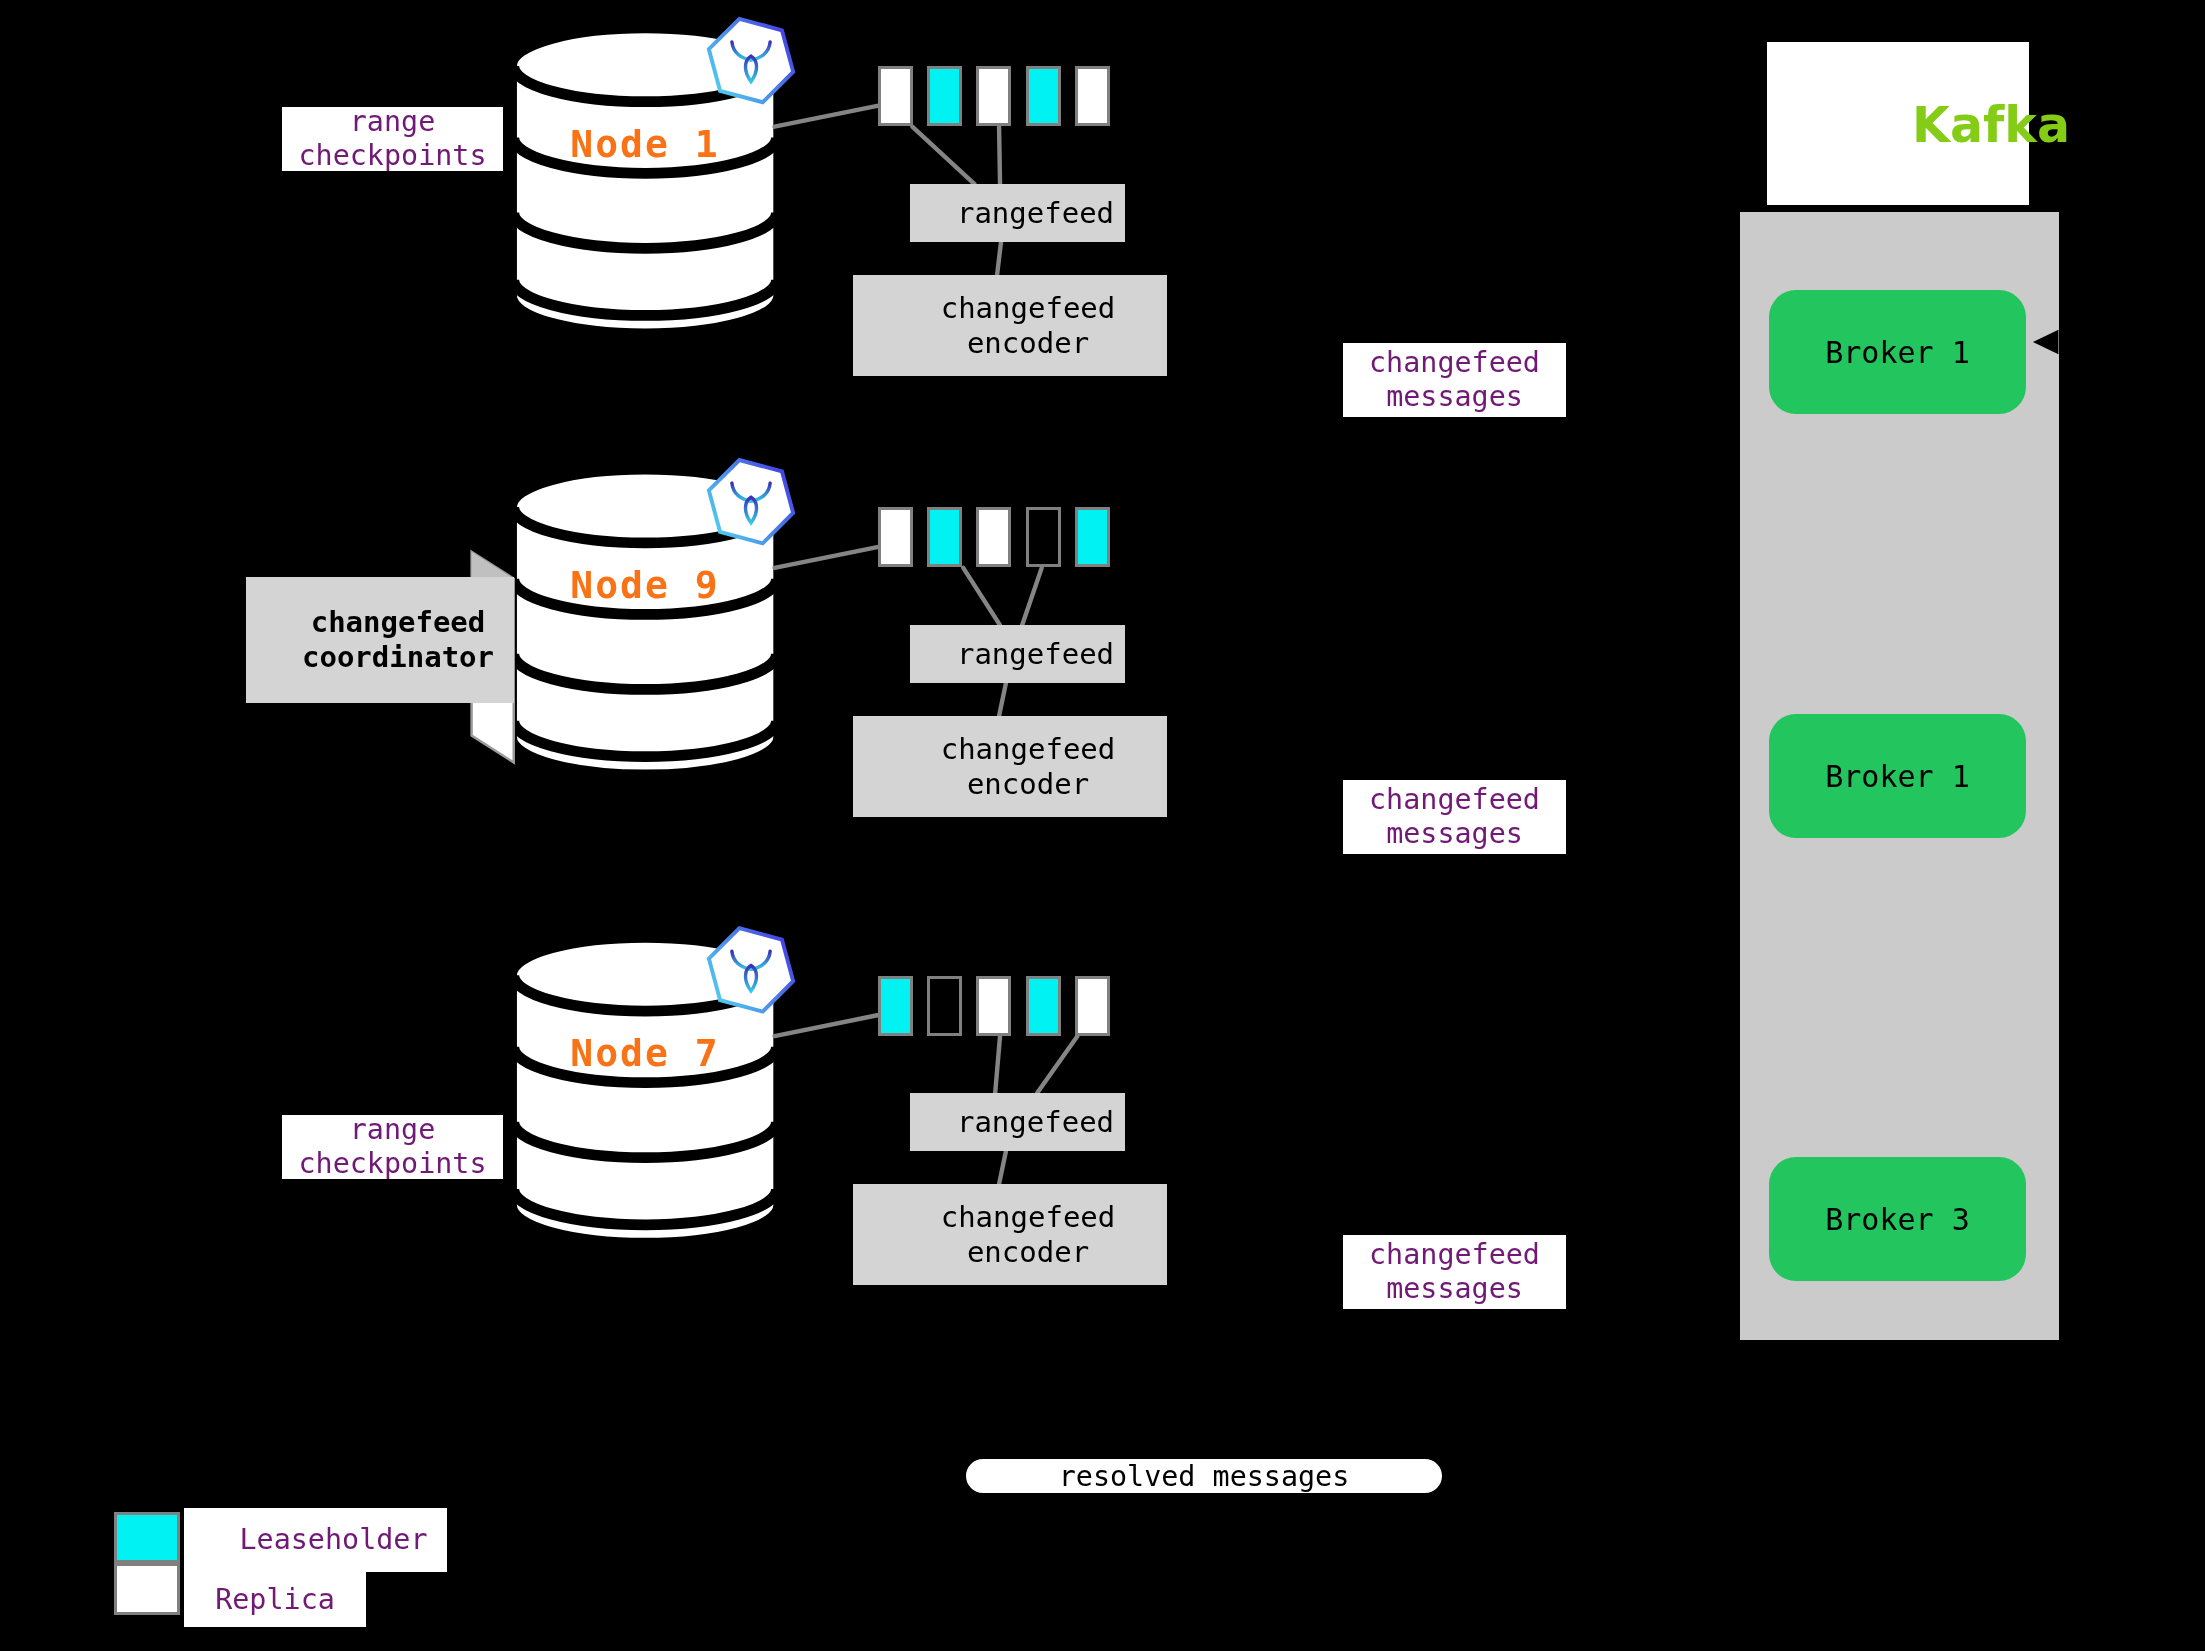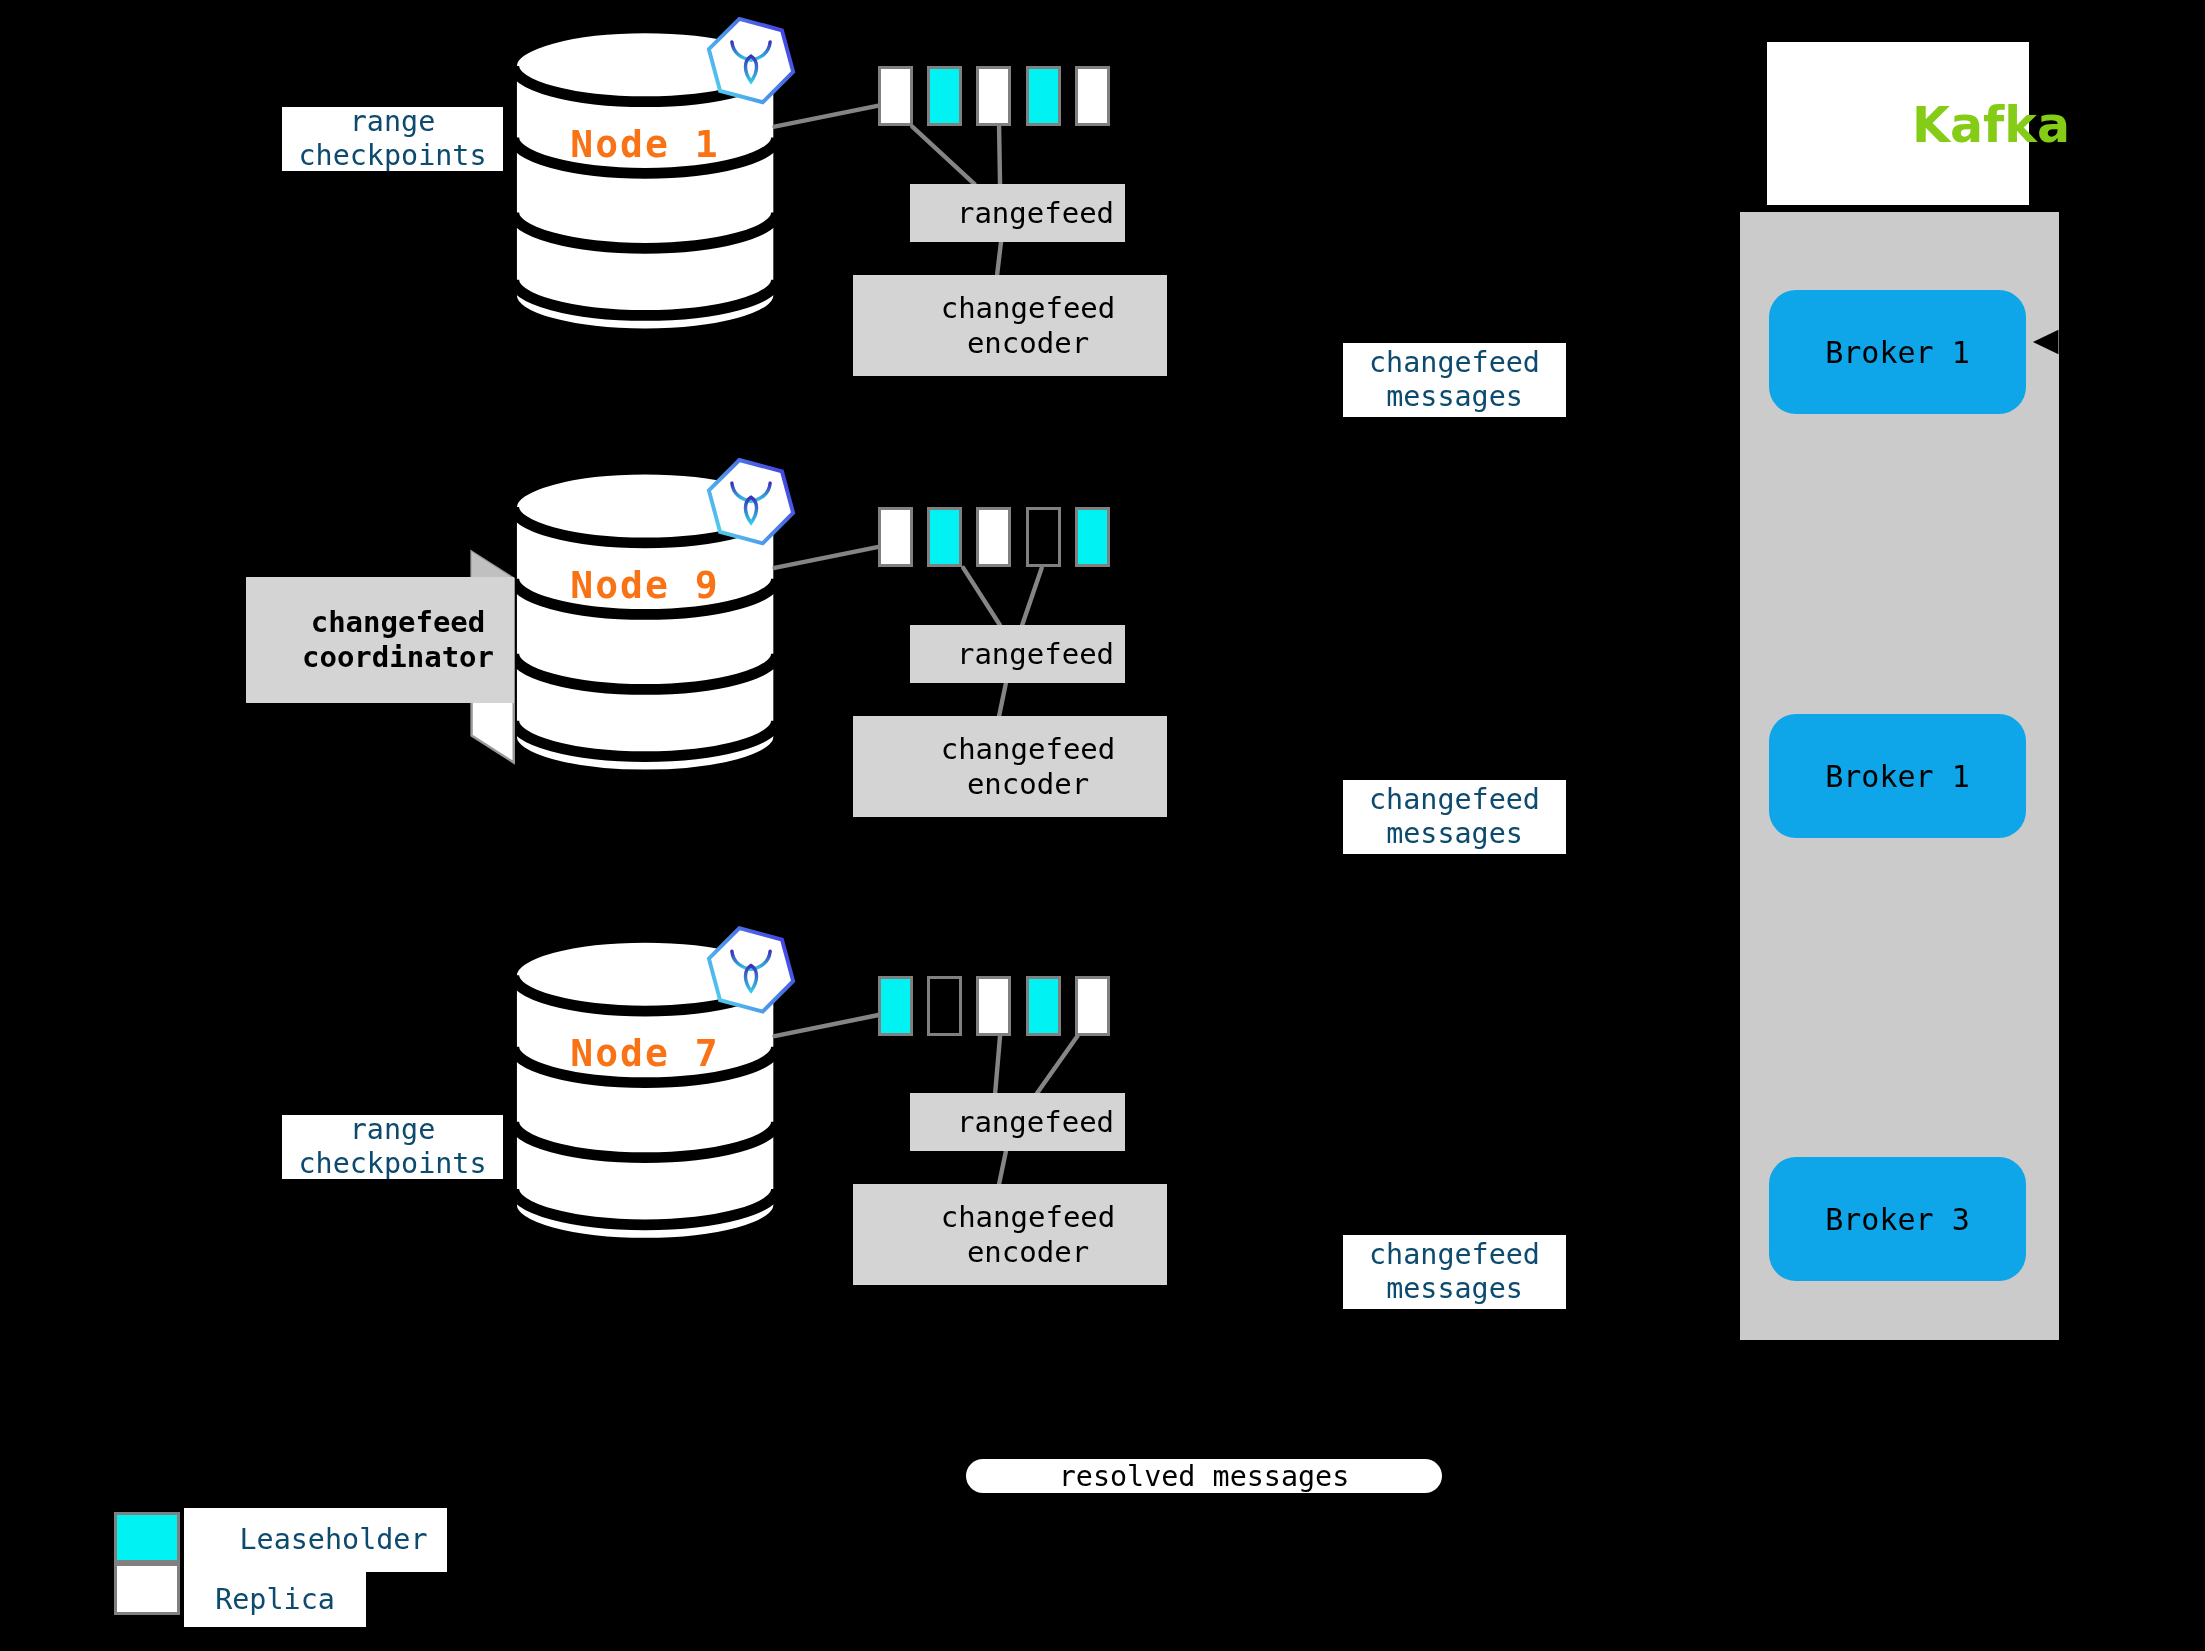--- a/index.html
+++ b/index.html
@@ -12,21 +12,21 @@
   }
   .abs{position:absolute;}
   svg.layer{position:absolute;left:0;top:0;}
   .graybox{
     background:#D4D4D4;color:#000;
     display:flex;align-items:center;justify-content:center;
     text-align:center;
     padding-left:36px;
   }
   .whitebox{
-    background:#FFF;color:#0c4a6e;
+    background:#FFF;color:#701a75;
     display:flex;flex-direction:column;align-items:center;justify-content:center;
     text-align:center;
   }
   .mono60{font-size:29px;line-height:35px;}
   .mono58{font-size:28.4px;line-height:34px;}
   .bold{font-weight:bold;}
   .node-label{
     position:absolute;width:294px;text-align:center;
     color:#f97316;font-size:38px;font-weight:bold;letter-spacing:2px;
   }
@@ -34,21 +34,21 @@
     position:absolute;display:flex;gap:14.2px;
   }
   .range-square{
     width:35px;height:60px;border:3.4px solid #808080;box-sizing:border-box;
     background:transparent;
   }
   .range-square[data-kind="leaseholder"]{background:#00F2F2;}
   .range-square[data-kind="replica"]{background:#FFFFFF;}
   .range-square[data-kind="empty"]{background:transparent;}
   .broker{
-    position:absolute;width:257px;height:124px;background:#0ea5e9;border-radius:27px;
+    position:absolute;width:257px;height:124px;background:#22c55e;border-radius:27px;
     display:flex;align-items:center;justify-content:center;
     font-size:30px;color:#000;
   }
   .pill{
     position:absolute;background:#FFF;border-radius:25.5px;
     display:flex;align-items:center;justify-content:center;
     font-size:28.4px;color:#000;
   }
   .kafka-wordmark{
     position:absolute;font-family:"DejaVu Sans", sans-serif;font-weight:bold;

